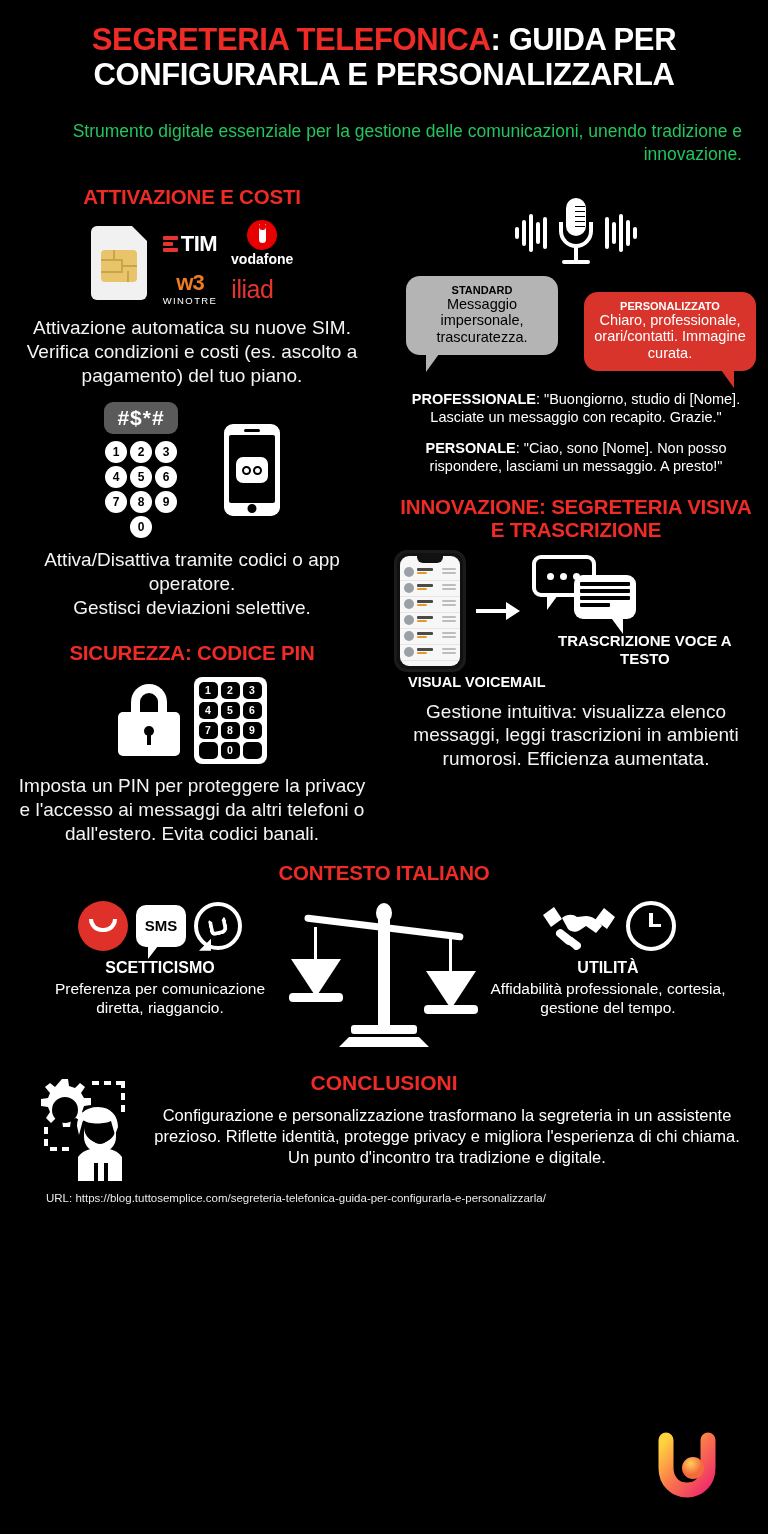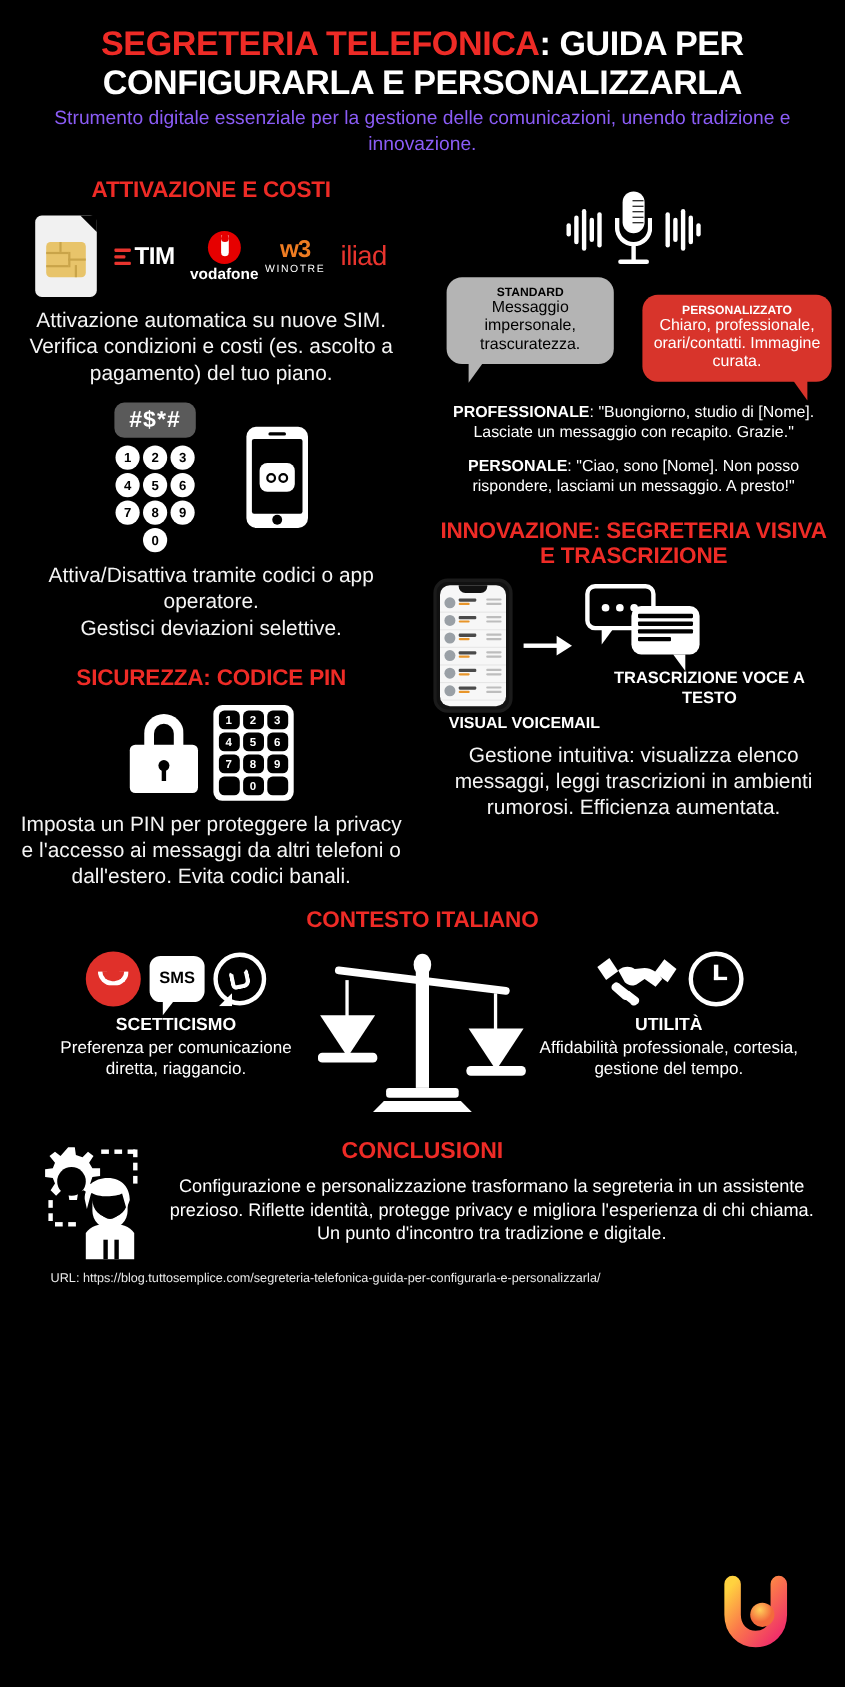--- a/index.html
+++ b/index.html
@@ -13,22 +13,22 @@
   .page { position: relative; width: 768px; height: 1534px; background: #000; }
 
   
   .header { padding: 22px 26px 0; text-align: center; }
   .h-title {
     font-size: 31px; font-weight: 700; line-height: 1.13;
     letter-spacing: -0.4px;
   }
   .h-title .red { color: #ee2b26; }
   .h-sub {
-    margin-top: 4px; font-size: 17.5px; line-height: 1.3;
-    color: #8b5cf6; font-weight: 400;
+    margin-top: 28px; font-size: 17.5px; line-height: 1.3;
+    color: #22c55e; font-weight: 400; text-align: right;
   }
 
   
   .cols { display: flex; margin-top: 20px; }
   .col-l { width: 384px; padding: 0 14px; }
   .col-r { width: 384px; padding: 0 10px; }
 
   .sec-title {
     color: #ee2b26; font-weight: 700; text-align: center;
     font-size: 20.5px; letter-spacing: -0.2px; line-height: 1.12;
@@ -53,21 +53,21 @@
     background: #e8c46a; border-radius: 4px;
   }
   .sim-chip i { position: absolute; background: #c9a449; }
   .sim-chip i.h1 { left: 0; top: 9px; width: 20px; height: 2px; }
   .sim-chip i.h2 { left: 0; top: 21px; width: 20px; height: 2px; }
   .sim-chip i.h3 { left: 20px; top: 15px; width: 16px; height: 2px; }
   .sim-chip i.v1 { left: 12px; top: 0; width: 2px; height: 9px; }
   .sim-chip i.v2 { left: 20px; top: 9px; width: 2px; height: 14px; }
   .sim-chip i.v3 { left: 26px; top: 21px; width: 2px; height: 11px; }
 
-  .ops { display: flex; flex-direction: row; gap: 6px; }
+  .ops { display: flex; flex-direction: column; gap: 6px; }
   .ops-row { display: flex; align-items: center; gap: 14px; }
   .op { display: flex; flex-direction: column; align-items: center; }
   .tim { display: flex; align-items: center; gap: 3px; }
   .tim-bars { display: flex; flex-direction: column; gap: 2.5px; }
   .tim-bars b { display: block; height: 3.5px; background: #e8342e; border-radius: 1px; }
   .tim-bars b:nth-child(1) { width: 15px; }
   .tim-bars b:nth-child(2) { width: 10px; }
   .tim-bars b:nth-child(3) { width: 15px; }
   .tim-word { font-size: 22px; font-weight: 700; letter-spacing: -0.5px; color: #fff; }
   .vf-mark {

